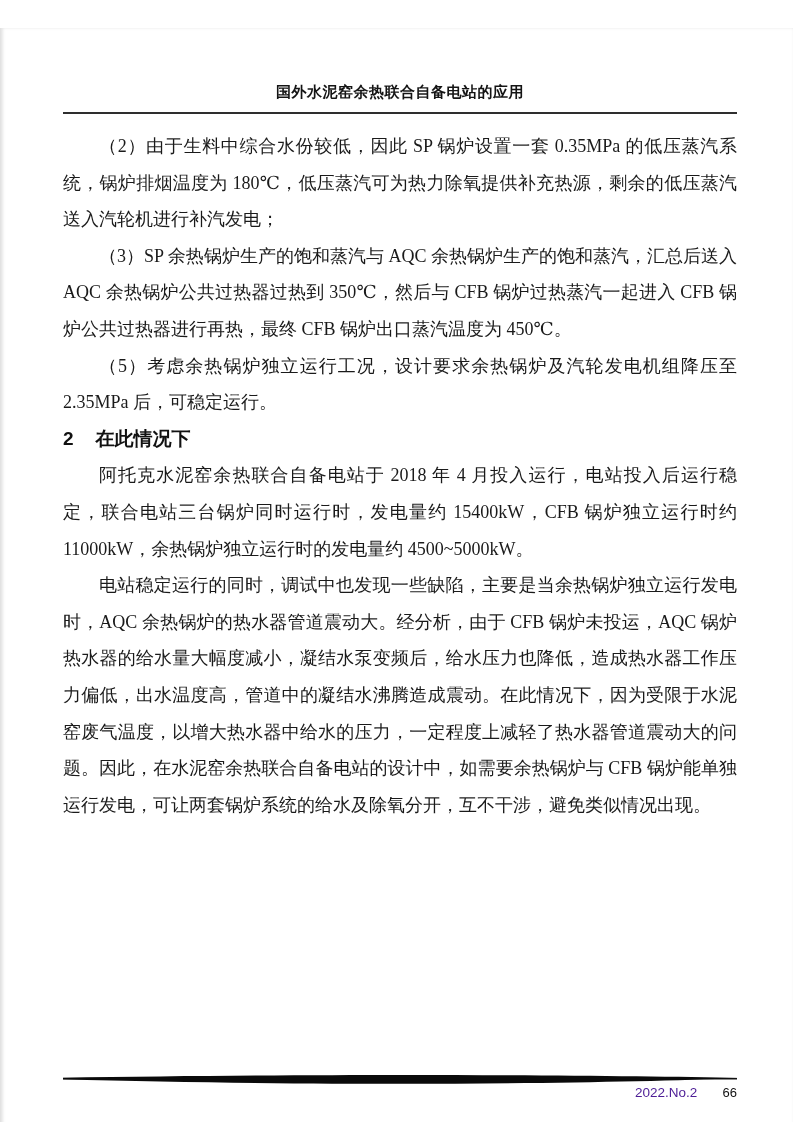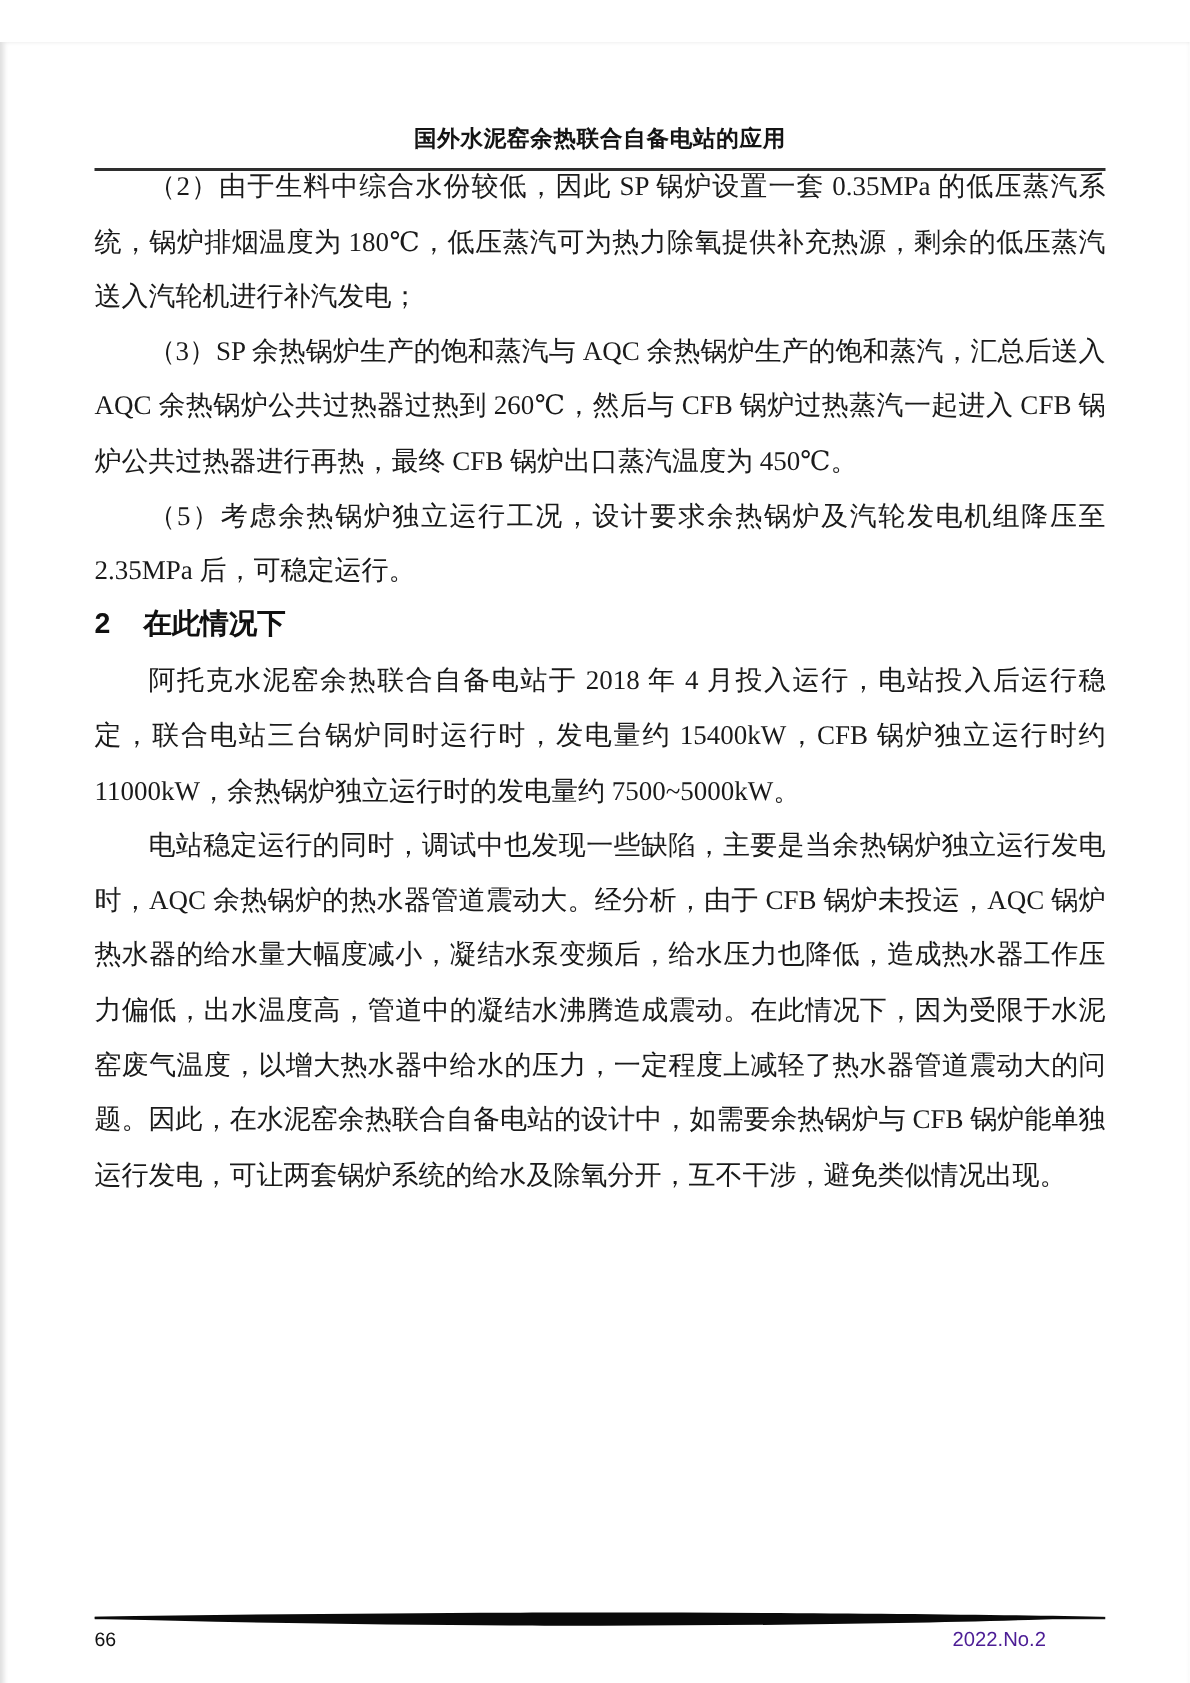--- a/index.html
+++ b/index.html
@@ -32,21 +32,21 @@
   .header-rule {
     position: absolute;
     top: 84px;
     left: 63px;
     width: 674px;
     height: 0;
     border-top: 2px solid #2e2e2e;
   }
   .body-text {
     position: absolute;
-    top: 78px;
+    top: 100px;
     left: 63px;
     width: 674px;
     font-size: 18px;
     line-height: 36.6px;
     text-align: justify;
     text-justify: inter-ideograph;
   }
   .body-text p {
     margin: 0;
     text-indent: 2em;
@@ -68,21 +68,21 @@
     top: 1046px;
     left: 63px;
     width: 674px;
     height: 11px;
   }
   .footer-page-number {
     position: absolute;
     top: 1057px;
     left: 63px;
     width: 674px;
-    text-align: left;
+    text-align: right;
     font-family: "Liberation Sans", "DejaVu Sans", sans-serif;
     font-size: 13px;
     color: #111;
   }
   .footer-issue {
     position: absolute;
     top: 1057px;
     left: 635px;
     font-family: "Liberation Sans", "DejaVu Sans", sans-serif;
     font-size: 13.5px;
@@ -93,28 +93,28 @@
 <body>
 
 <div class="page">
 
   <div class="header-title">国外水泥窑余热联合自备电站的应用</div>
 
   <div class="header-rule"></div>
 
   <div class="body-text">
     <p>（2）由于生料中综合水份较低，因此 SP 锅炉设置一套 0.35MPa 的低压蒸汽系统，锅炉排烟温度为 180℃，低压蒸汽可为热力除氧提供补充热源，剩余的低压蒸汽送入汽轮机进行补汽发电；</p>
-    <p>（3）SP 余热锅炉生产的饱和蒸汽与 AQC 余热锅炉生产的饱和蒸汽，汇总后送入 AQC 余热锅炉公共过热器过热到 260℃，然后与 CFB 锅炉过热蒸汽一起进入 CFB 锅炉公共过热器进行再热，最终 CFB 锅炉出口蒸汽温度为 450℃。</p>
+    <p>（3）SP 余热锅炉生产的饱和蒸汽与 AQC 余热锅炉生产的饱和蒸汽，汇总后送入 AQC 余热锅炉公共过热器过热到 350℃，然后与 CFB 锅炉过热蒸汽一起进入 CFB 锅炉公共过热器进行再热，最终 CFB 锅炉出口蒸汽温度为 450℃。</p>
     <p>（5）考虑余热锅炉独立运行工况，设计要求余热锅炉及汽轮发电机组降压至 2.35MPa 后，可稳定运行。</p>
 
     <h2 class="section-heading">
       <span class="num">2</span><span>在此情况下</span>
     </h2>
 
-    <p>阿托克水泥窑余热联合自备电站于 2018 年 4 月投入运行，电站投入后运行稳定，联合电站三台锅炉同时运行时，发电量约 15400kW，CFB 锅炉独立运行时约 11000kW，余热锅炉独立运行时的发电量约 7500~5000kW。</p>
+    <p>阿托克水泥窑余热联合自备电站于 2018 年 4 月投入运行，电站投入后运行稳定，联合电站三台锅炉同时运行时，发电量约 15400kW，CFB 锅炉独立运行时约 11000kW，余热锅炉独立运行时的发电量约 4500~5000kW。</p>
     <p>电站稳定运行的同时，调试中也发现一些缺陷，主要是当余热锅炉独立运行发电时，AQC 余热锅炉的热水器管道震动大。经分析，由于 CFB 锅炉未投运，AQC 锅炉热水器的给水量大幅度减小，凝结水泵变频后，给水压力也降低，造成热水器工作压力偏低，出水温度高，管道中的凝结水沸腾造成震动。在此情况下，因为受限于水泥窑废气温度，以增大热水器中给水的压力，一定程度上减轻了热水器管道震动大的问题。因此，在水泥窑余热联合自备电站的设计中，如需要余热锅炉与 CFB 锅炉能单独运行发电，可让两套锅炉系统的给水及除氧分开，互不干涉，避免类似情况出现。</p>
   </div>
 
   <svg class="footer-bar" viewBox="0 0 674 11" preserveAspectRatio="none" aria-hidden="true">
     <rect x="0" y="3.9" width="674" height="1.6" fill="#141414"></rect>
     <path d="M0,3.8
              C120,1.8 250,1.0 337,1.0
              C460,1.0 600,2.2 674,4.0
              C600,7.5 460,9.8 337,9.8
              C250,9.8 120,8.6 0,5.2 Z" fill="#0a0a0a"></path>

